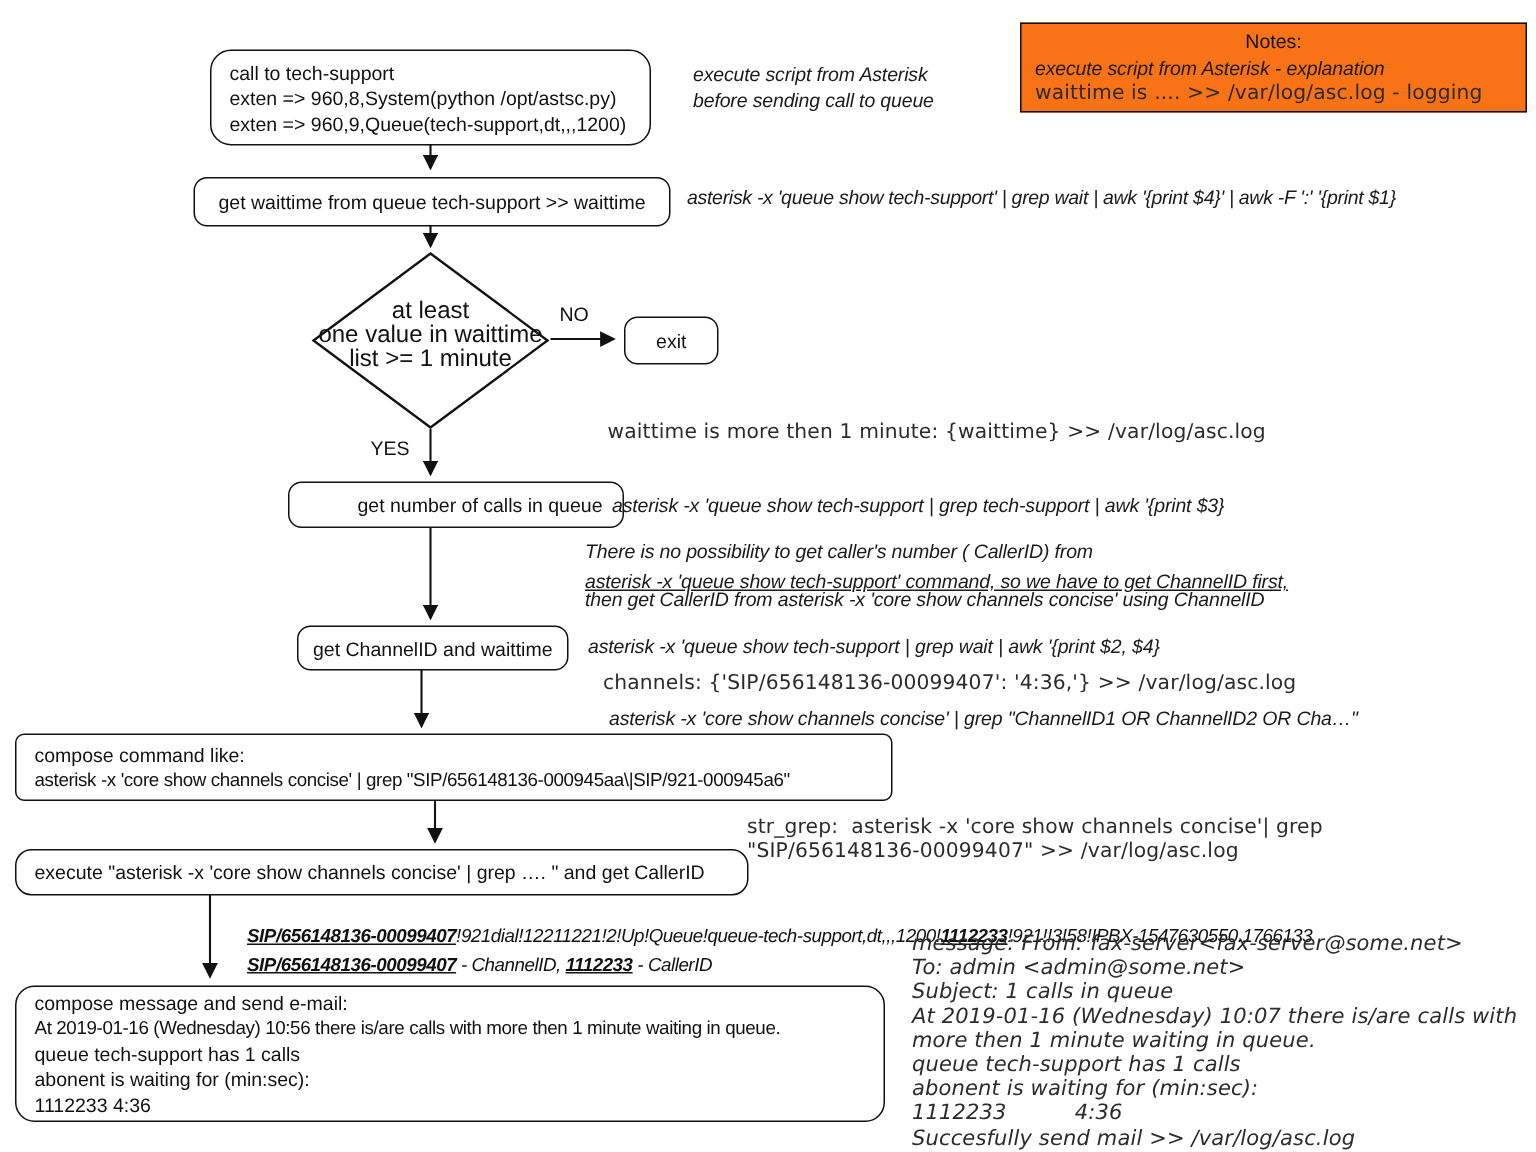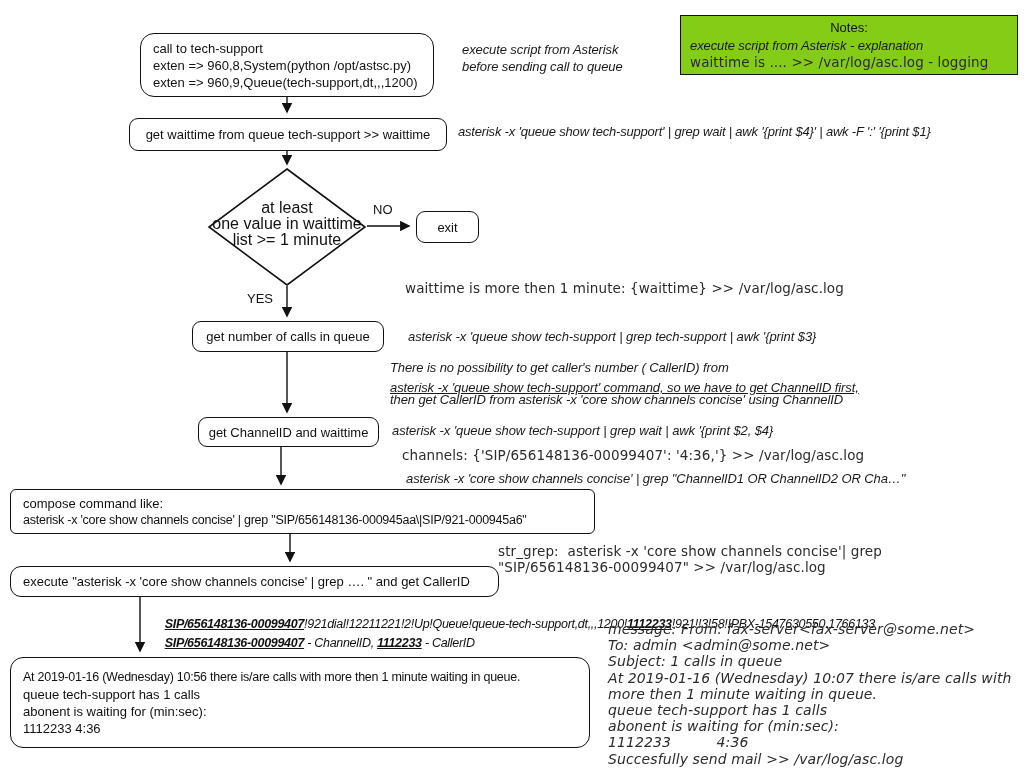--- a/index.html
+++ b/index.html
@@ -3,21 +3,21 @@
 <meta charset="utf-8">
 <style>
   html,body{margin:0;padding:0;background:#fff;}
   .stage{position:relative;width:1024px;height:768px;background:#fff;overflow:hidden;
          font-family:"Liberation Sans",sans-serif;color:#111;}
   svg.overlay{position:absolute;left:0;top:0;width:1024px;height:768px;}
   .rbox{position:absolute;border:1.6px solid #111;border-radius:11px;background:#fff;
         display:flex;flex-direction:column;justify-content:center;font-size:13px;line-height:17px;}
   .rbox.center{align-items:center;text-align:center;}
   .rbox .bl{padding:0 12px;white-space:nowrap;}
-  .sbox{position:absolute;border:1.6px solid #111;background:#84cc16;font-size:13px;line-height:17px;}
+  .sbox{position:absolute;border:1.6px solid #111;background:#f97316;font-size:13px;line-height:17px;}
   .lbl{position:absolute;font-size:13px;white-space:pre;}
   .ann-a{position:absolute;font-style:italic;font-size:13px;line-height:16px;white-space:pre;
          font-family:"Liberation Sans",sans-serif;color:#1a1a1a;letter-spacing:-0.1px;}
   .ann-s{position:absolute;font-size:13.5px;line-height:16px;white-space:pre;
          font-family:"DejaVu Sans",sans-serif;color:#2b2b2b;letter-spacing:0.1px;}
   .tight{letter-spacing:-0.25px;font-size:12.5px;}
   .diamond-label{position:absolute;left:197px;top:200px;width:180px;text-align:center;
                  font-size:16px;line-height:16px;}
   .sipline{position:absolute;font-style:italic;font-size:12.5px;letter-spacing:-0.3px;
            white-space:pre;color:#111;}
@@ -74,21 +74,21 @@
   </div>
   <div class="lbl" style="left:373px;top:202px;">NO</div>
   <div class="lbl" style="left:247px;top:291px;">YES</div>
 
   <div class="rbox center" style="left:416px;top:211px;width:61px;height:30px;border-radius:9px;">
     <div class="bl">exit</div>
   </div>
 
   <div class="ann-s" style="left:405px;top:280px;">waittime is more then 1 minute: {waittime} &gt;&gt; /var/log/asc.log</div>
 
-  <div class="rbox center" style="left:192px;top:321px;width:190px;height:29px;border-radius:9px;">
+  <div class="rbox center" style="left:192px;top:321px;width:190px;height:29px;border-radius:9px;padding-left:32px;">
     <div class="bl">get number of calls in queue</div>
   </div>
   <div class="ann-a" style="left:408px;top:329px;">asterisk -x 'queue show tech-support | grep tech-support | awk '{print $3}</div>
 
   <div class="ann-a" style="left:390px;top:360px;">There is no possibility to get caller's number ( CallerID) from</div>
   <div class="ann-a" style="left:390px;top:380px;text-decoration:underline;">asterisk -x 'queue show tech-support' command, so we have to get ChannelID first,</div>
   <div class="ann-a" style="left:390px;top:392px;">then get CallerID from asterisk -x 'core show channels concise' using ChannelID</div>
 
   <div class="rbox center" style="left:198px;top:417px;width:179px;height:28px;border-radius:9px;">
     <div class="bl">get ChannelID and waittime</div>
@@ -111,20 +111,21 @@
   </div>
 
   <div class="sipline" style="left:152px;top:603px;">
     <span class="bu">SIP/656148136-00099407</span><span>!921dial!12211221!2!Up!Queue!queue-tech-support,dt,,,1200!</span><span class="bu">1112233</span><span>!921!!3!58!!PBX-1547630550.1766133</span>
   </div>
   <div class="sipline" style="left:152px;top:622px;">
     <span class="bu">SIP/656148136-00099407</span><span> - ChannelID, </span><span class="bu">1112233</span><span> - CallerID</span>
   </div>
 
   <div class="rbox" style="left:10px;top:657px;width:578px;height:89px;border-radius:13px;">
+    <div class="bl">compose message and send e-mail:</div>
     <div class="bl tight">At 2019-01-16 (Wednesday) 10:56 there is/are calls with more then 1 minute waiting in queue.</div>
     <div class="bl">queue tech-support has 1 calls</div>
     <div class="bl">abonent is waiting for (min:sec):</div>
     <div class="bl">1112233        4:36</div>
   </div>
 
   <div class="msgblock">
     <div>message: From: fax-server&lt;fax-server@some.net&gt;</div>
     <div>To: admin &lt;admin@some.net&gt;</div>
     <div>Subject: 1 calls in queue</div>

